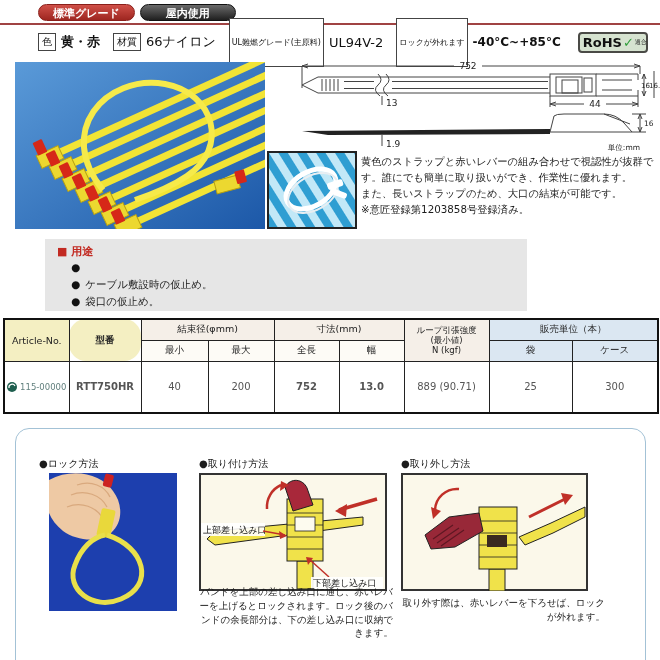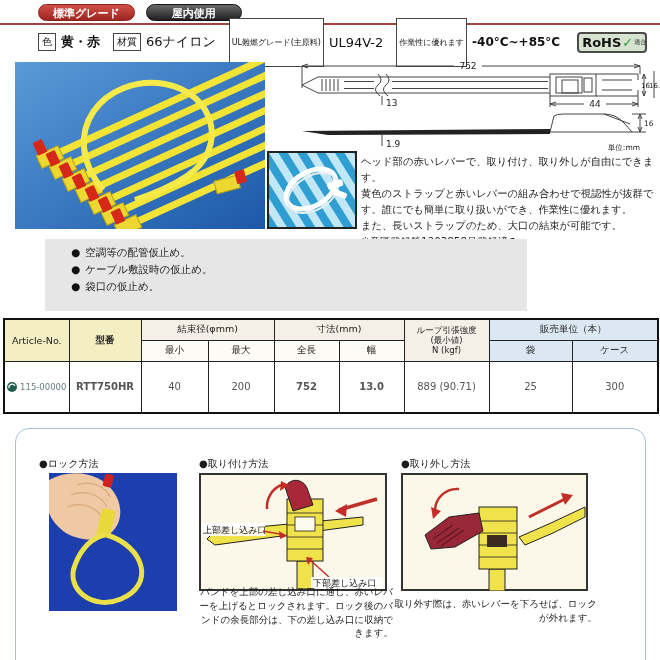--- a/index.html
+++ b/index.html
@@ -1,21 +1,21 @@
 <!DOCTYPE html>
 <html><head>
 <meta charset="utf-8">
 <style>
   * { margin:0; padding:0; box-sizing:border-box; }
   body { font-family:"DejaVu Sans","Liberation Sans",sans-serif; background:#fff; }
   .page { position:relative; width:660px; height:660px; background:#fff; overflow:hidden; }
   .abs { position:absolute; }
 
   
-  .badges-row { position:absolute; top:4px; left:38px; display:flex; gap:11px; }
+  .badges-row { position:absolute; top:4px; left:38px; display:flex; gap:5px; }
   .pill { height:17px; line-height:17px; border-radius:9px; color:#fff; font-size:11px; font-weight:bold; text-align:center; padding:0 14px; min-width:96px; }
   .pill-red { background:linear-gradient(#d05048,#9e2620); border:1px solid #8a1f1a; }
   .pill-dark { background:linear-gradient(#6a6a6a,#1f1f1f); border:1px solid #111; }
   .red-rule { position:absolute; top:23px; left:0; width:660px; height:2px; background:#a04343; }
 
   
   .spec-row { position:absolute; top:30px; left:38px; height:24px; display:flex; align-items:center; gap:5px; white-space:nowrap; }
   .boxed { border:1px solid #444; background:#fff; color:#111; font-size:10px; padding:1px 3px; }
   .boxed.small { font-size:8px; padding:18px 2px; }
   .val { font-size:13px; color:#111; margin-right:8px; }
@@ -39,21 +39,21 @@
   
   table.spec { position:absolute; top:318px; left:3px; width:654px; border-collapse:collapse; table-layout:fixed; }
   table.spec td { border:1px solid #222; text-align:center; vertical-align:middle; color:#222; }
   table.spec { border:2px solid #111; }
   .hy { background:#f4efc2; }
   .hp { background:#f5efe8; }
   .hw { background:#fdfbf6; }
   .hb { background:#dbe7f2; }
   tr.hr1 td, tr.hr2 td { height:21px; font-size:9.5px; }
   td.cell-article-h { font-size:9px; }
-  td.cell-model-h { font-size:11px; font-weight:bold; }
+  td.cell-model-h { font-size:11px; font-weight:bold;border-radius:17px; }
   .loophead div { font-size:8.5px; line-height:1.2; }
   tr.dr td { height:52px; font-size:10px; color:#555; background:#fff; }
   .article-cell { display:flex; align-items:center; justify-content:center; gap:3px; color:#62807e; font-size:8.5px; }
   .model-val { font-weight:bold; font-size:11.5px; color:#17243e; }
   .bold-val { font-weight:bold; font-size:11px; color:#111; }
 
   
   .howto { position:absolute; top:428px; left:15px; width:631px; height:285px; background:#fff; border:1px solid #a3c2d6; border-radius:14px;text-align:right; }
   .howto-title { position:absolute; font-size:10px; color:#1c1c1c; }
   .frame { position:absolute; overflow:hidden; }
@@ -71,21 +71,21 @@
   </div>
   <div class="red-rule"></div>
 
   <div class="spec-row">
     <span class="boxed">色</span>
     <span class="val bold">黄・赤</span>
     <span class="boxed">材質</span>
     <span class="val">66ナイロン</span>
     <span class="boxed small">UL難燃グレード(主原料)</span>
     <span class="val">UL94V-2</span>
-    <span class="boxed small">作業性に優れます</span>
+    <span class="boxed small">ロックが外れます</span>
     <span class="val temp">-40°C~+85°C</span>
     <span class="rohs-badge">
       <span class="rohs-txt">RoHS</span>
       <span class="chk">✓</span>
       <span class="vnote">適合</span>
     </span>
 
   </div>
 
   <div class="abs frame" style="top:62px; left:15px; width:250px; height:167px;">
@@ -207,30 +207,29 @@
         <text x="353" y="30" font-size="7">16</text>
         <text x="361" y="30" font-size="7">16.5</text>
         <text x="98" y="89">1.9</text>
         <text x="356" y="68" font-size="7.5">16</text>
         <text x="352" y="92" text-anchor="end" font-size="7.5">単位:mm</text>
       </g>
     </svg>
   </div>
 
   <div class="desc">
-    <p>ヘッド部の赤いレバーで、取り付け、取り外しが自由にできます。</p>
     <p>黄色のストラップと赤いレバーの組み合わせで視認性が抜群です。誰にでも簡単に取り扱いができ、作業性に優れます。</p>
     <p>また、長いストラップのため、大口の結束が可能です。</p>
     <p>※意匠登録第1203858号登録済み。</p>
   </div>
 
   <div class="uses">
+    <div class="uses-title">■ 用途</div>
     <div class="use-item">
       <span class="blt">●</span>
-      <span>空調等の配管仮止め。</span>
     </div>
     <div class="use-item">
       <span class="blt">●</span>
       <span>ケーブル敷設時の仮止め。</span>
     </div>
     <div class="use-item">
       <span class="blt">●</span>
       <span>袋口の仮止め。</span>
     </div>
   </div>
@@ -340,16 +339,16 @@
         <rect x="86" y="62" width="20" height="12" fill="#3a2a20"></rect>
         <polygon points="24,62 48,44 78,40 82,58 54,74 30,76" fill="#982838" stroke="#222"></polygon>
         <path d="M 32,66 l 20,-14 M 36,70 l 22,-15 M 40,73 l 23,-16" stroke="#5e1722" stroke-width="1.2" fill="none"></path>
         <path d="M 58,16 A 22,22 0 0 0 34,38" stroke="#c03028" stroke-width="2.5" fill="none"></path>
         <polygon points="30,34 40,38 32,46" fill="#c03028"></polygon>
         <polygon points="118,64 150,50 184,34 184,44 152,60 124,72" fill="#f0e24a" stroke="#222"></polygon>
         <line x1="128" y1="44" x2="168" y2="24" stroke="#c03028" stroke-width="3"></line>
         <polygon points="172,22 160,20 164,32" fill="#c03028"></polygon>
       </svg>
     </div>
-    <div class="caption" style="top:168px; left:377px; width:204px;">取り外す際は、赤いレバーを下ろせば、ロックが外れます。</div>
+    <div class="caption" style="top:168px; left:385px; width:204px;font-family:Liberation Serif, serif;">取り外す際は、赤いレバーを下ろせば、ロックが外れます。</div>
 
   </div>
 </div>
 
 </body></html>

